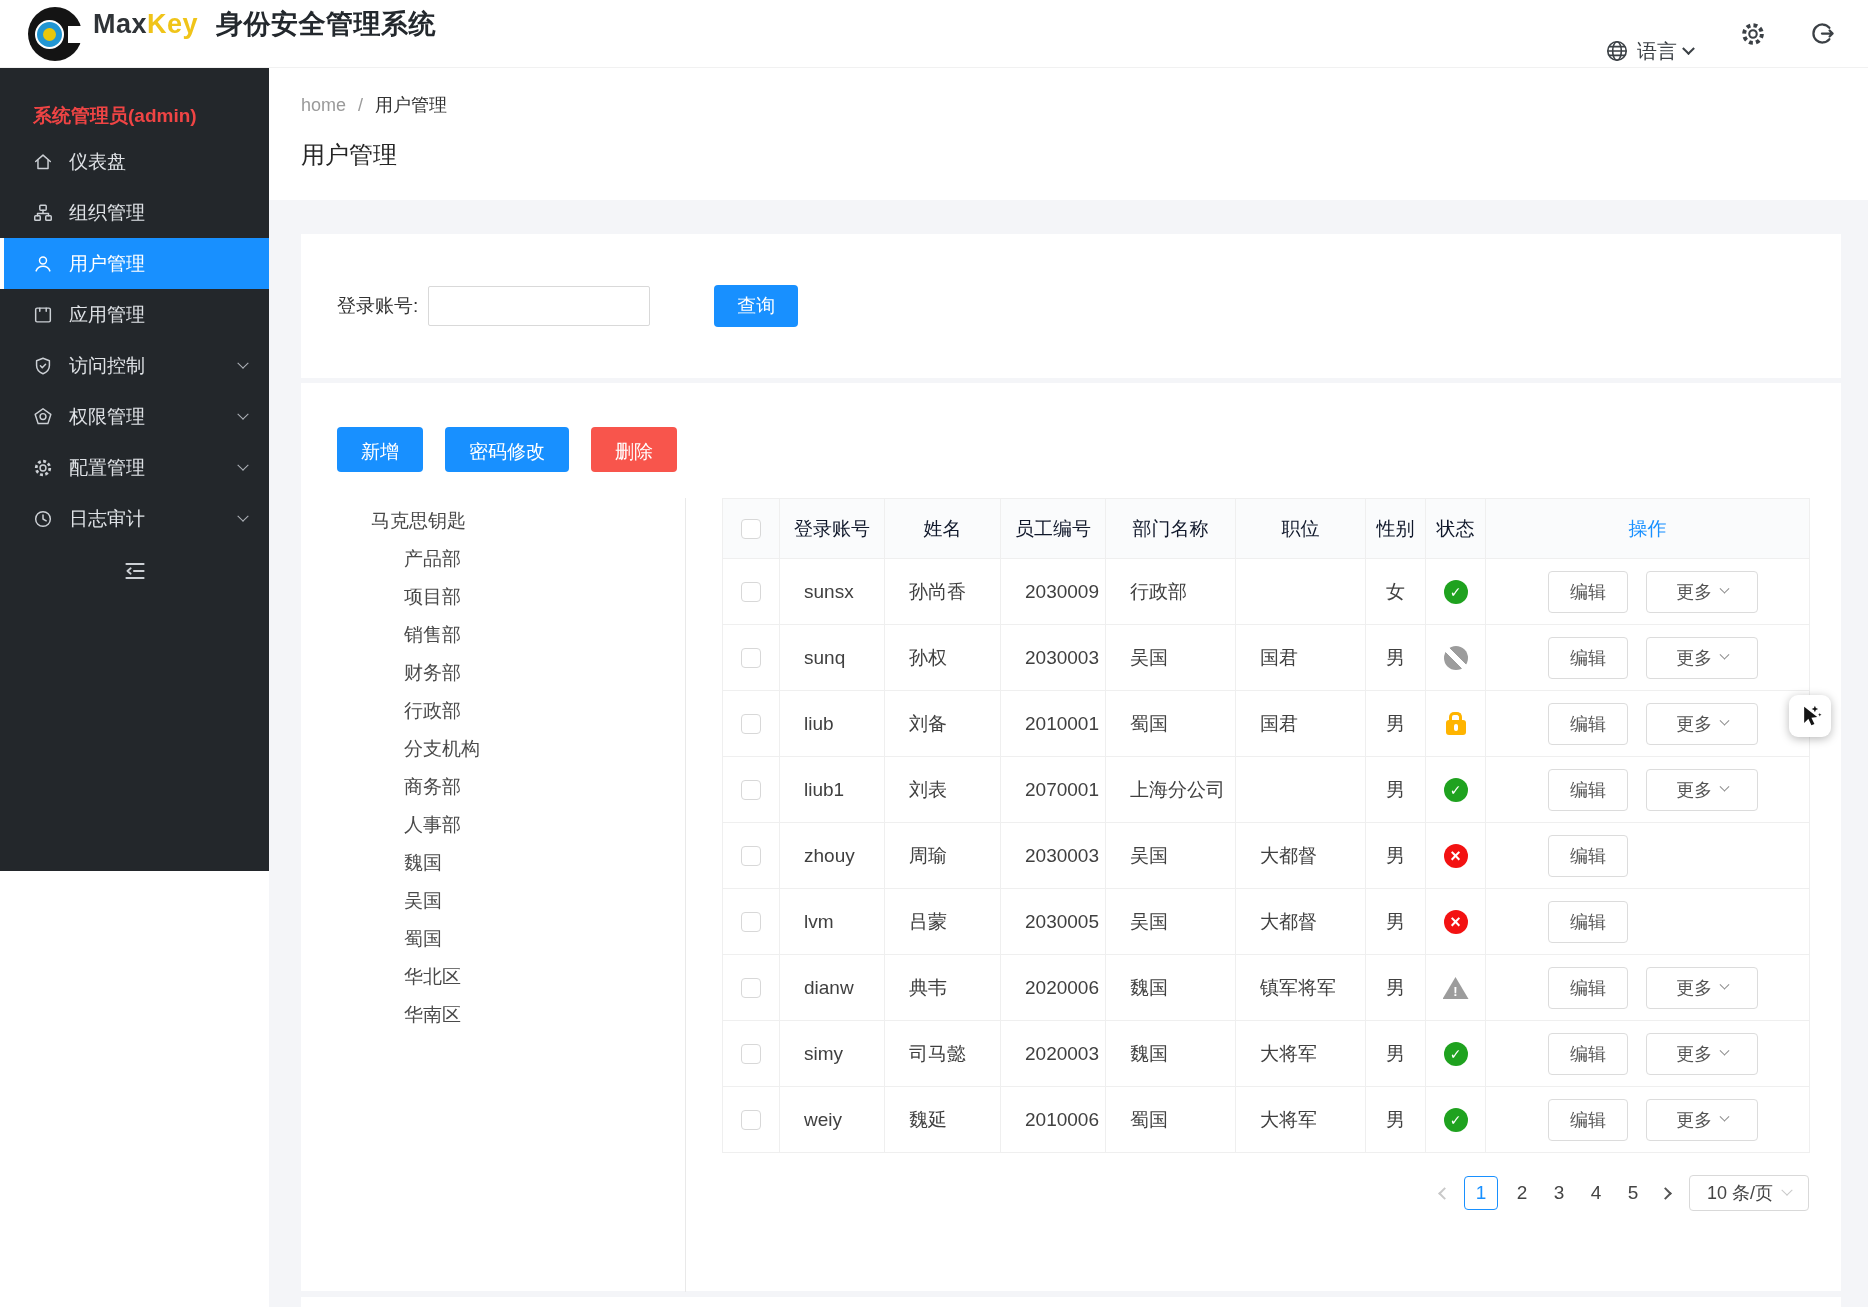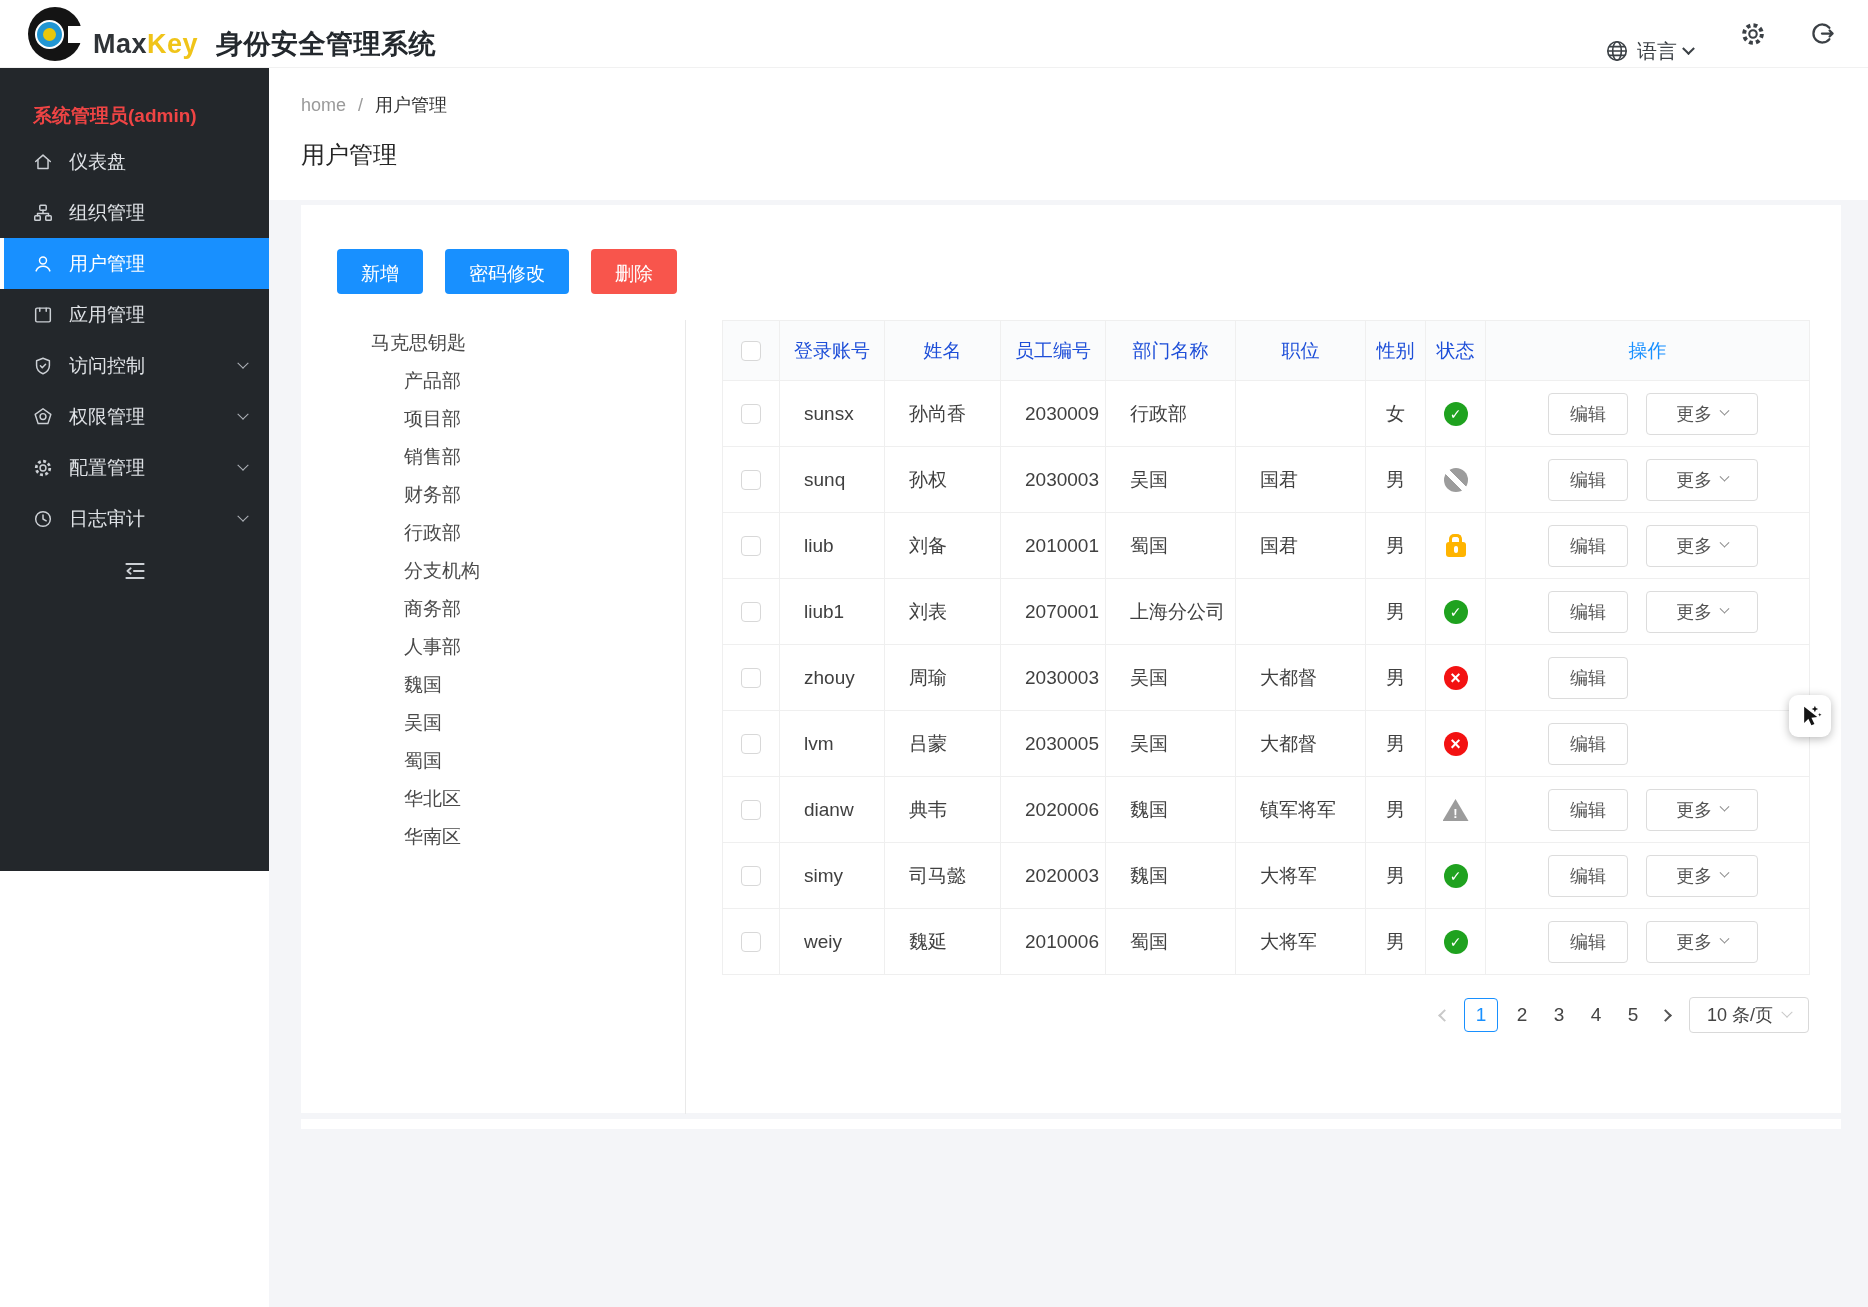--- a/index.html
+++ b/index.html
@@ -2,21 +2,21 @@
 <html><head>
 <meta charset="utf-8">
 <style>
   * { margin:0; padding:0; box-sizing:border-box; }
   html,body { width:1868px; height:1307px; overflow:hidden;
     font-family:"Liberation Sans","DejaVu Sans",sans-serif; background:#f4f5f8; }
 
   
   .app-header{ height:68px; background:#fff; display:flex; align-items:center;
     justify-content:space-between; border-bottom:1px solid #f1f1f1; position:relative; z-index:5;}
-  .brand{ display:flex; align-items:flex-end; padding-left:27px; }
+  .brand{ display:flex; align-items:flex-start; padding-left:27px; }
   .logo{ position:relative; width:56px; height:56px; flex:0 0 auto;}
   .logo-ring{ position:absolute; inset:1px; border-radius:50%; background:#141414;}
   .logo-notch{ position:absolute; right:-5px; top:20px; width:20px; height:17px; background:#fff;}
   .logo-blue{ position:absolute; left:8px; top:14px; width:29px; height:29px; border-radius:50%;
     background:#2196d3; border:2px solid #fff;}
   .logo-core{ position:absolute; left:16px; top:22px; width:13px; height:13px; border-radius:50%; background:#e9c70b;}
   .brand-text{ margin-left:10px; font-size:27px; font-weight:bold; color:#23282d; letter-spacing:.5px;}
   .bx{ color:#2f3337;} .bk{ color:#f0c419;} .bt{ margin-left:10px;}
   .header-right{ display:flex; align-items:center; padding-right:32px; }
   .lang{ display:flex; align-items:center; gap:7px; cursor:pointer; color:#3b4045; font-size:20px;margin-top:35px;}
@@ -70,21 +70,21 @@
   .tree-node{ height:38px; display:flex; align-items:center; font-size:19px; color:#4a4a4a; cursor:pointer;}
   .tree-node[data-level="0"]{ padding-left:48px;}
   .tree-node[data-level="1"]{ padding-left:81px;}
   .caret{ width:16px; height:14px; display:inline-flex; align-items:center; flex:0 0 auto;}
   .node-icon{ margin-right:6px; flex:0 0 auto; position:relative;}
 
   
   .table-wrap{ margin-left:36px; width:1087px;}
   table.users{ width:1087px; border-collapse:collapse; table-layout:fixed;}
   .users th,.users td{ border:1px solid #efefef; font-weight:400;}
-  .users thead th{ height:60px; background:#fafbfc; font-size:19px; color:#1d4ed8; text-align:center;}
+  .users thead th{ height:60px; background:#fafbfc; font-size:19px; color:#0f172a; text-align:center;}
   .users thead th.c-ops-h{ color:#1890ff;}
   .users tbody td{ height:66px; font-size:19px; color:#404040; padding-left:24px; background:#fff;}
   .users td.c-center{ text-align:center; padding-left:0;}
   .checkbox{ width:20px; height:20px; border:1px solid #d8d8d8; border-radius:4px; background:#fff;
     display:inline-block; vertical-align:middle; cursor:pointer;}
   .status-badge{ width:24px; height:24px; display:inline-flex; align-items:center; justify-content:center;
     vertical-align:middle;}
   .status-badge[data-status="active"]{ background:#1fa21f; border-radius:50%;}
   .status-badge[data-status="active"]::after{ content:"✓"; color:#fff; font-size:14px; font-weight:bold;}
   .status-badge[data-status="error"]{ background:#f31212; border-radius:50%;}
@@ -241,20 +241,25 @@
   <main class="content">
     <div class="page-head">
       <div class="breadcrumb">
         <span class="bc-home">home</span>
         <span>/</span>
         <span class="bc-cur">用户管理</span>
       </div>
       <h1 class="page-title">用户管理</h1>
     </div>
 
+    <section class="card search-card">
+      <span class="search-label">登录账号:</span>
+      <input class="search-input" type="text" value="" style="">
+      <button class="btn btn-primary query-btn">查询</button>
+    </section>
 
     <section class="card main-card">
       <div class="toolbar">
         <button class="btn btn-primary">新增</button>
         <button class="btn btn-primary">密码修改</button>
         <button class="btn btn-danger">删除</button>
       </div>
 
       <div class="work">
         <div class="tree">

